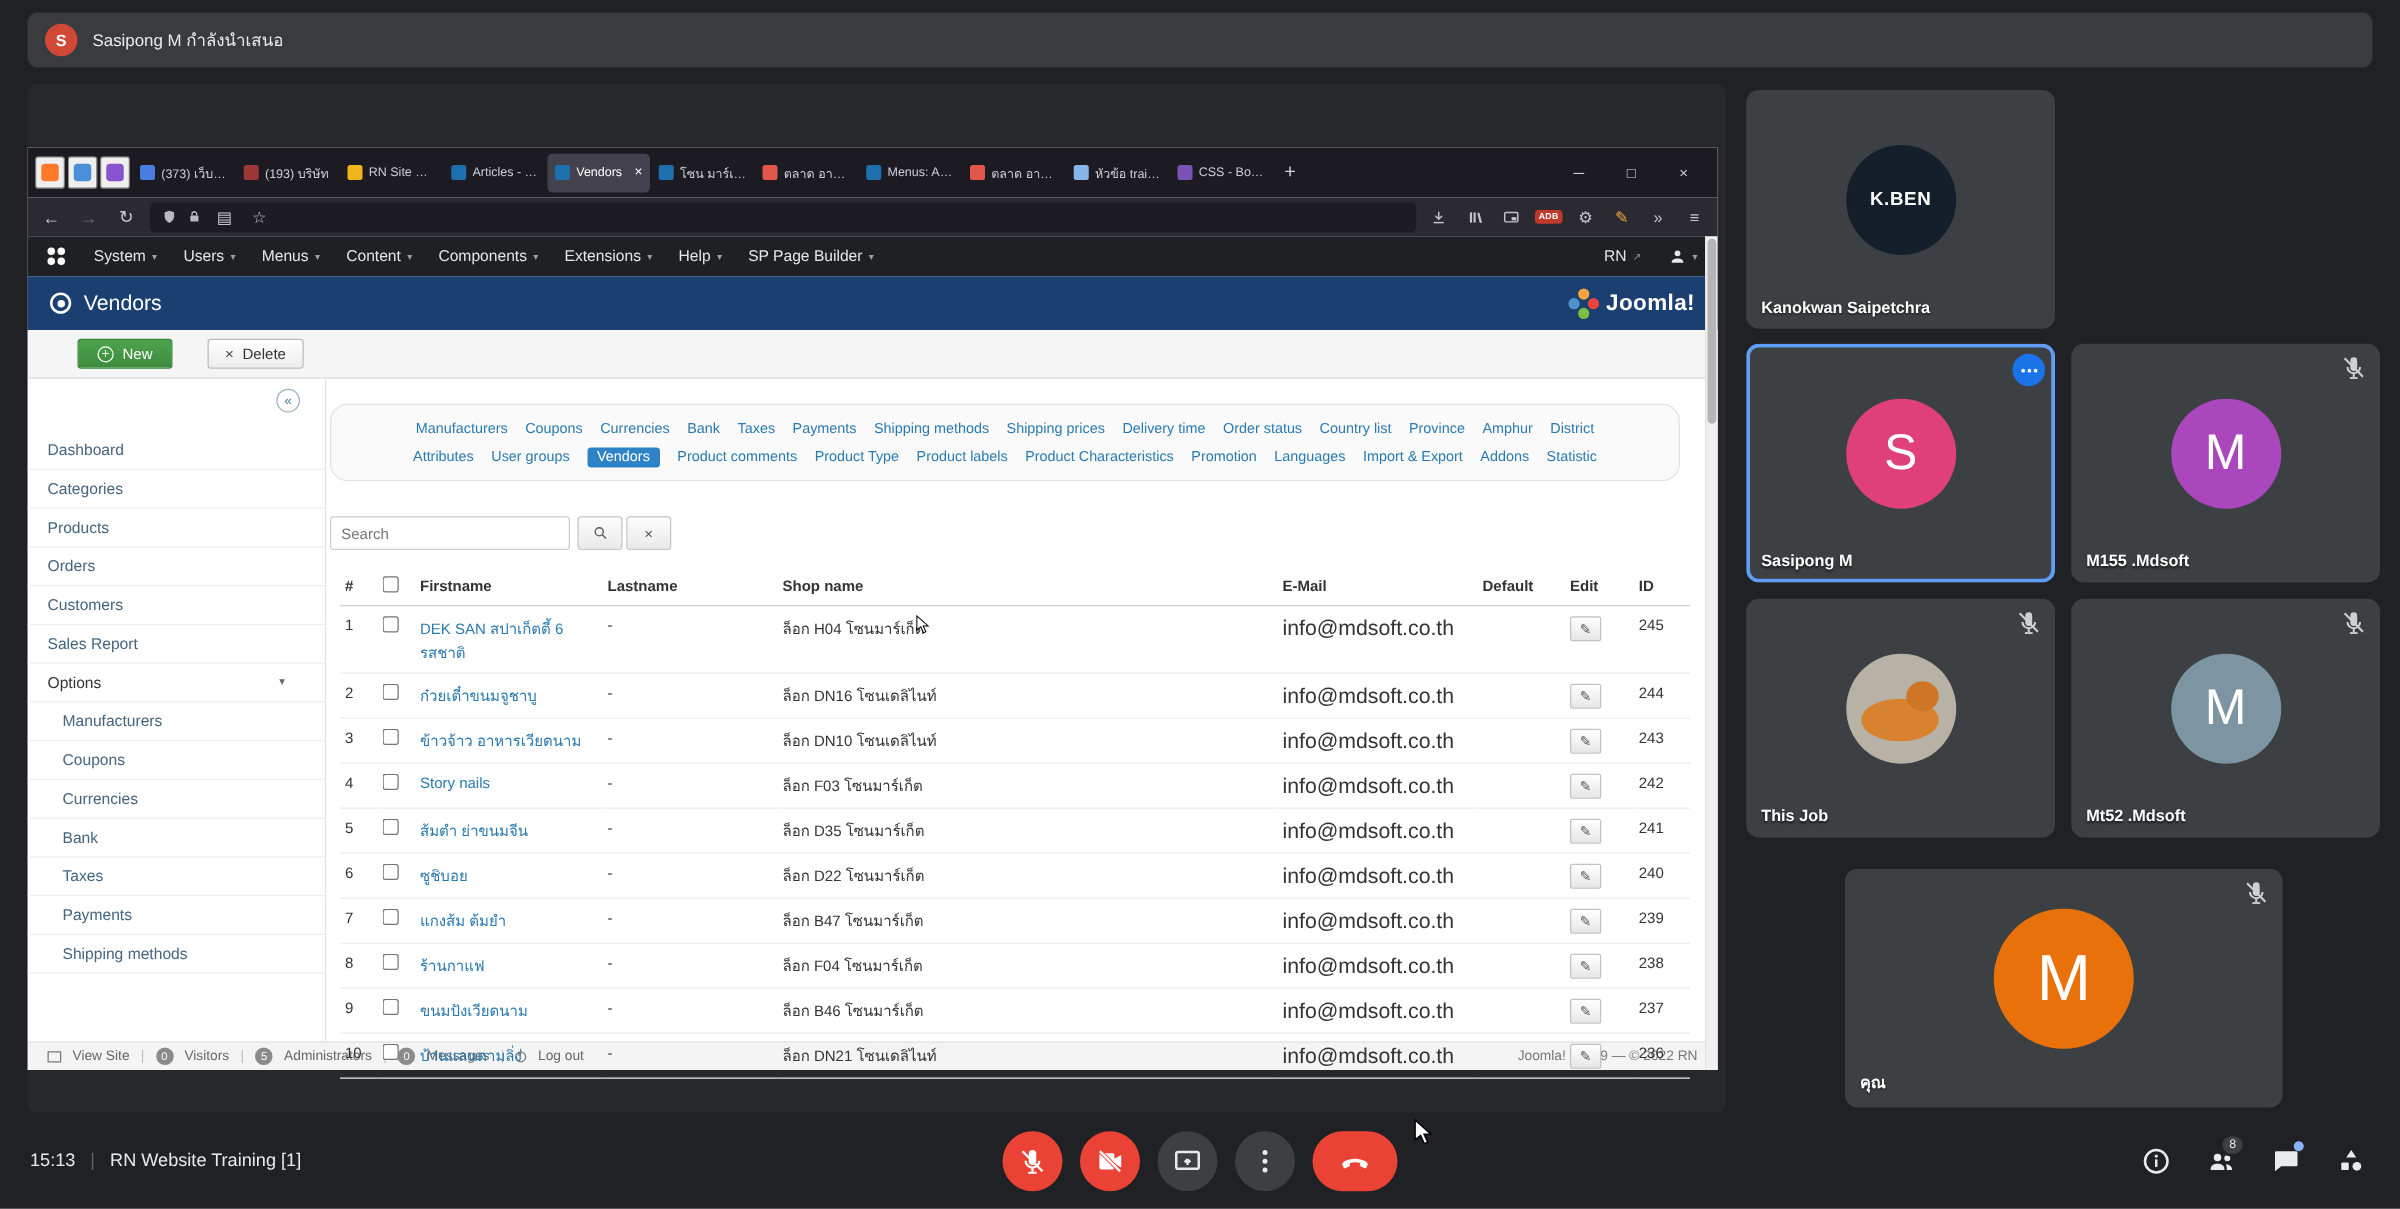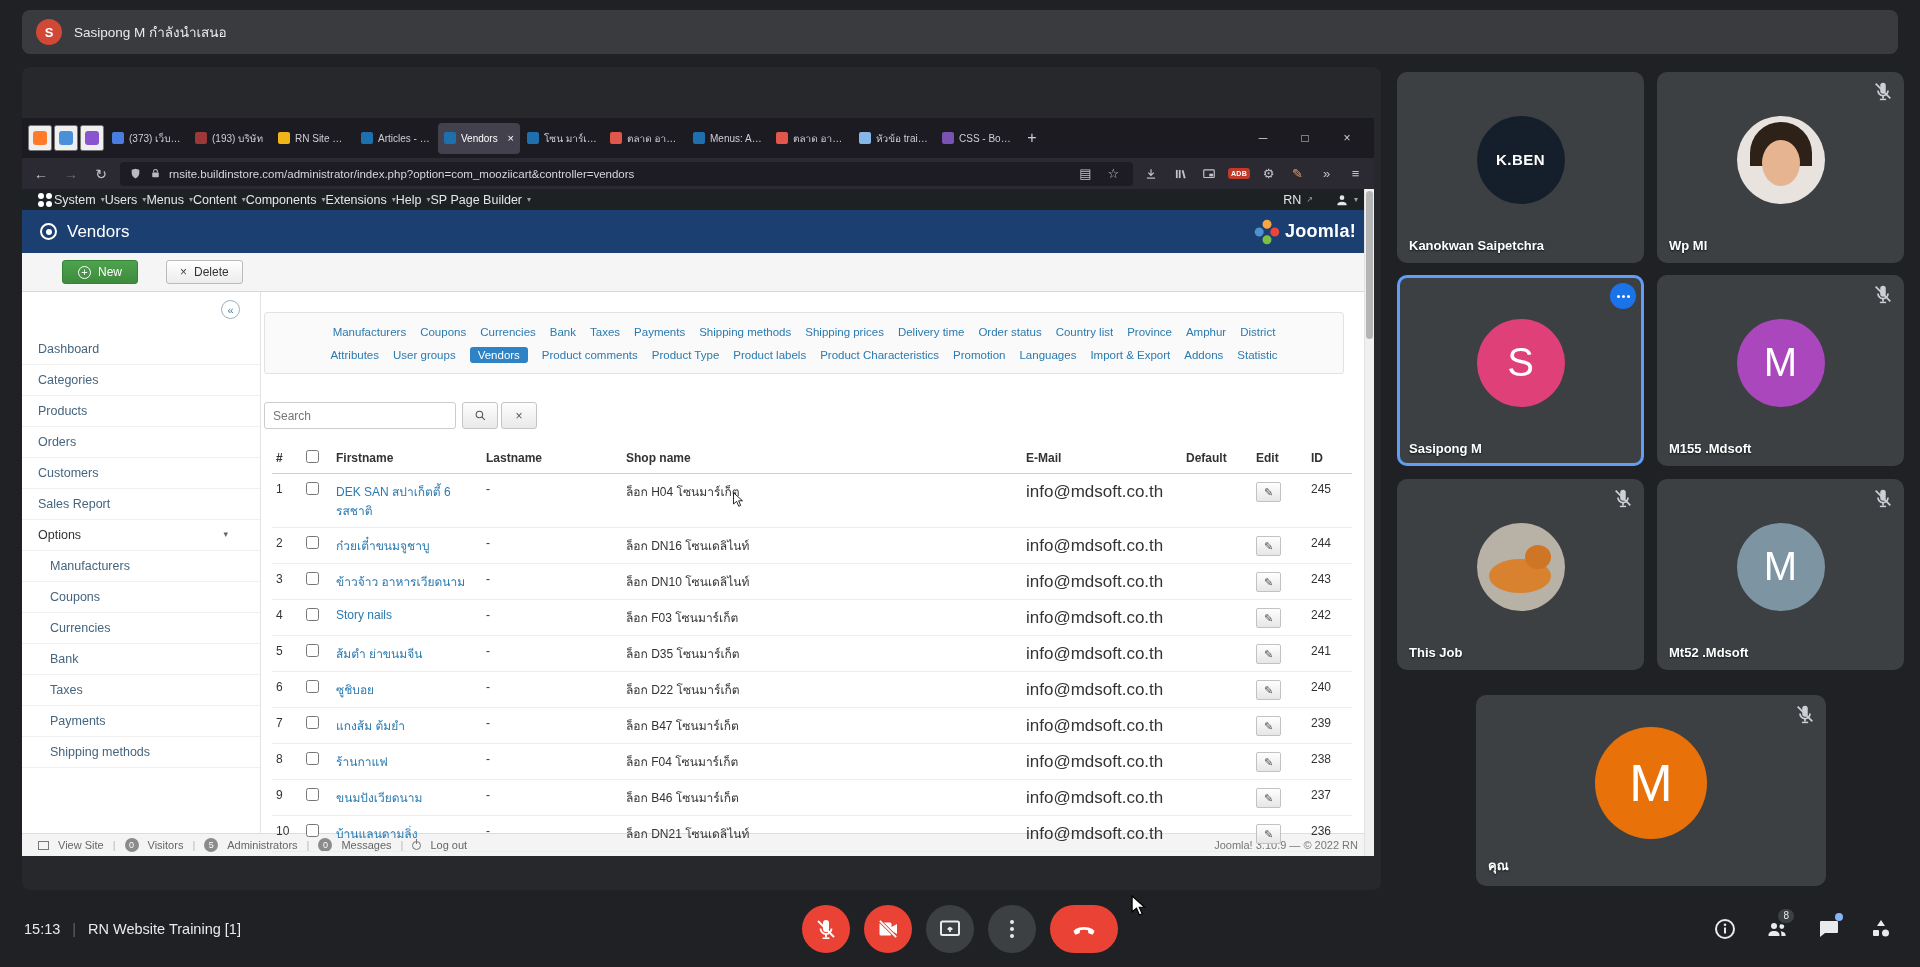--- a/index.html
+++ b/index.html
@@ -38,21 +38,21 @@
 .nbtn.dim{color:#6d6b76}
 .urlbar{flex:1;height:24px;background:#1d1c25;border-radius:4px;display:flex;align-items:center;padding:0 9px;gap:7px;min-width:0}
 .u-ico{width:13px;height:13px;color:#b9b7c2;flex:none}
 .url-text{font-size:11.5px;color:#d7d5de;white-space:nowrap;overflow:hidden;flex:1}
 .nico{min-width:21px;text-align:center;color:#c4c2cc;font-size:13px;background:none;border:none;display:flex;align-items:center;justify-content:center}
 .nico svg{width:14px;height:14px}
 .adb{background:#c0392b;color:#fff;font-size:7px;padding:2px 3px;border-radius:3px;font-weight:bold;letter-spacing:.3px}
 .pencil{color:#e8a33d;font-size:13px}
 
 
-.jmenubar{height:21px;background:#1d2124;display:flex;align-items:center;padding:0 16px;color:#e4e6e8;font-size:12.5px;flex:none}
+.jmenubar{height:32px;background:#1d2124;display:flex;align-items:center;padding:0 16px;gap:21px;color:#e4e6e8;font-size:12.5px;flex:none}
 .jm-logo{display:grid;grid-template-columns:6px 6px;grid-gap:2px;margin-right:2px}
 .jm-logo i{width:6px;height:6px;border-radius:50%;background:#fff}
 .jm-item{display:flex;align-items:center;gap:5px;white-space:nowrap}
 .caret{font-size:8px;color:#9aa0a6}
 .jm-right{margin-left:auto;display:flex;align-items:center;gap:22px}
 .jm-person svg{width:14px;height:14px;color:#e4e6e8}
 
 
 .jheader{height:43px;background:#1b3f71;display:flex;align-items:center;padding:0 18px;color:#fff;flex:none}
 .jh-icon{width:17px;height:17px;border:2px solid #fff;border-radius:50%;position:relative;margin-right:10px}
@@ -75,21 +75,21 @@
 
 .jbody{flex:1;display:flex;position:relative;background:#fff;min-height:0}
 .jsidebar{width:239px;border-right:1px solid #e3e3e3;padding-top:42px;position:relative;flex:none}
 .collapse-btn{position:absolute;top:8px;right:20px;width:19px;height:19px;border:1px solid #9ab0c0;border-radius:50%;background:#fff;color:#4a7d9f;font-size:11px;line-height:16px;text-align:center;padding:0}
 .side-item{display:block;padding:8px 16px;font-size:12.5px;color:#45657f;border-bottom:1px solid #f0f0f0;position:relative}
 .side-item.options{color:#333}
 .side-item .s-caret{position:absolute;right:32px;top:9px;font-size:9px;color:#666}
 .side-sub .side-item{padding-left:28px}
 
 .jmain{flex:1;padding:20px 16px 0 3px;min-width:0}
-.navbox{border:1px solid #e2e2e2;background:#fafafa;border-radius:3px;padding:7px 8px;text-align:center;line-height:21px;margin-right:14px}
+.navbox{border:1px solid #e2e2e2;background:#fafafa;border-radius:14px;padding:7px 8px;text-align:center;line-height:21px;margin-right:14px}
 .nav-link{color:#2a7ab0;font-size:11.5px;margin:0 7px;white-space:nowrap;cursor:pointer}
 .nav-link.active{background:#2d83c5;color:#fff;padding:2px 8px;border-radius:3px}
 
 .search-row{margin-top:28px;display:flex;align-items:center}
 .search-input{width:192px;height:27px;border:1px solid #ccc;border-radius:3px;padding:0 8px;font-size:12px;color:#555;outline:none}
 .sbtn{width:36px;height:27px;background:linear-gradient(#fdfdfd,#e9e9e9);border:1px solid #c5c5c5;border-radius:3px;display:flex;align-items:center;justify-content:center;color:#555;margin-left:6px}
 .sbtn svg{width:13px;height:13px}
 .sbtn.clear{margin-left:3px;font-size:12px}
 
 .vtable{margin:14px 0 0 8px;border-collapse:collapse;width:1080px;font-size:12px;color:#333;table-layout:fixed}
@@ -309,21 +309,20 @@
     <button class="nbtn">←</button>
     <button class="nbtn dim">→</button>
     <button class="nbtn">↻</button>
     <div class="urlbar">
       <svg class="u-ico">
             <use href="#i-shield"></use>
           </svg>
       <svg class="u-ico">
             <use href="#i-lock"></use>
           </svg>
-      <span class="url-text">rnsite.buildinstore.com/administrator/index.php?option=com_mooziicart&amp;controller=vendors</span>
       <span class="nico">▤</span>
       <span class="nico">☆</span>
     </div>
     <button class="nico">
           <svg>
             <use href="#i-download"></use>
           </svg>
         </button>
     <button class="nico">
           <svg>
@@ -631,32 +630,20 @@
 
 <div class="participants">
 
   <div class="tile t1">
     <div class="avatar av-kben">
         <span>K.BEN</span>
       </div>
     <div class="tile-name">Kanokwan Saipetchra</div>
   </div>
 
-  <div class="tile t2">
-    <div class="avatar av-photo">
-        <i class="hair"></i>
-        <i class="face"></i>
-      </div>
-    <span class="tile-mic">
-        <svg>
-          <use href="#i-micoff"></use>
-        </svg>
-      </span>
-    <div class="tile-name">Wp Ml</div>
-  </div>
 
   <div class="tile t3 active">
     <div class="avatar av-s">
         <span>S</span>
       </div>
     <button class="tile-more">
         <span class="hdots"></span>
       </button>
     <div class="tile-name">Sasipong M</div>
   </div>

